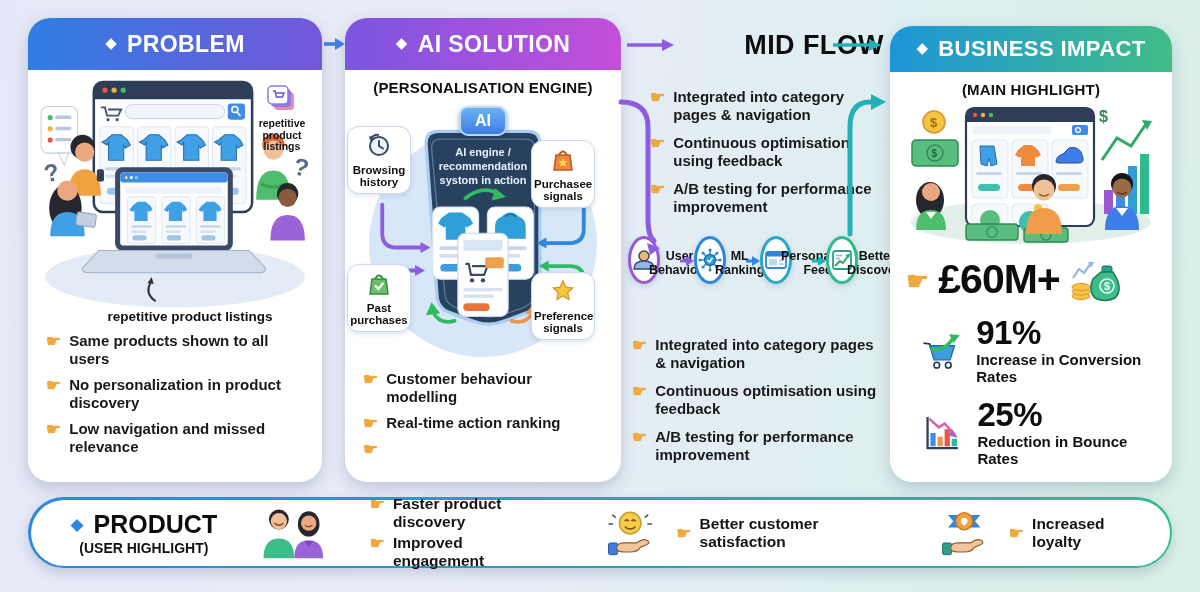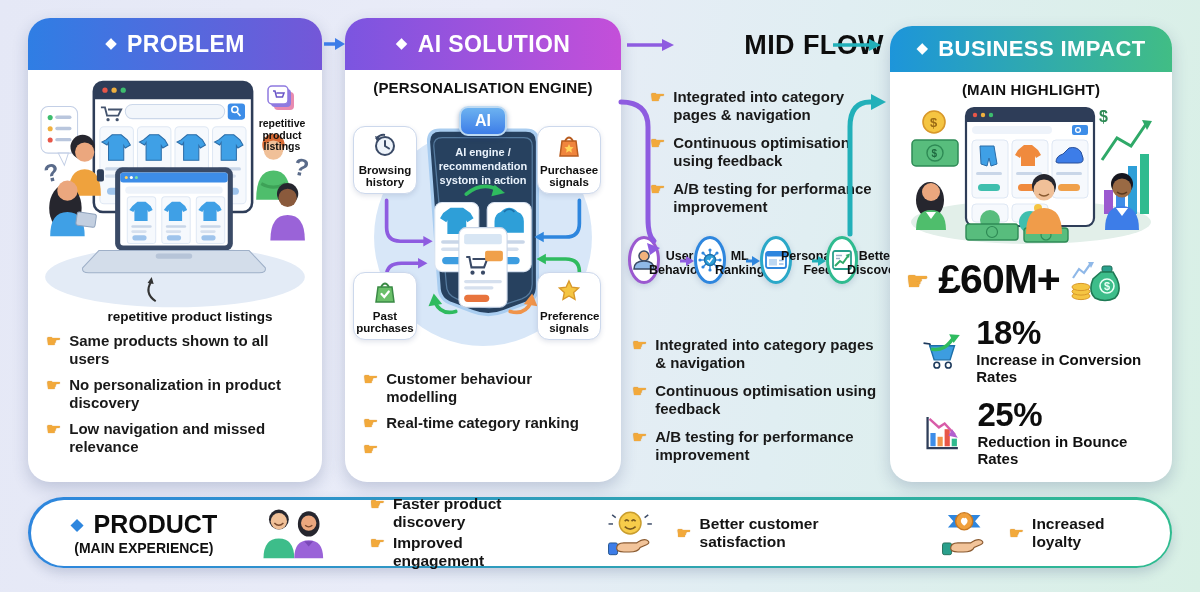--- a/index.html
+++ b/index.html
@@ -31,28 +31,28 @@
   
   .illus { position:relative; margin:6px 10px 0; }
   #problem-illus { height:248px; }
   #problem-illus svg.base { position:absolute; inset:0; }
   .side-chip { position:absolute; right:-2px; top:8px; width:64px; text-align:center; }
   .side-chip .chip-label { font-size:10.5px; font-weight:700; line-height:1.1; color:#101010; }
   .illus-caption { position:absolute; bottom:0; left:30px; right:0; text-align:center;
     font-size:13.5px; font-weight:700; color:#101010; }
 
   
-  #ai-illus { height:252px; margin:8px 6px 0; }
+  #ai-illus { height:252px; margin:8px 0 0; }
   #ai-illus svg.base { position:absolute; inset:0; }
   .ai-node { position:absolute; width:64px; background:#fff; border:1.5px solid #ccd8ec;
     border-radius:12px; padding:5px 2px 4px; text-align:center; box-shadow:0 2px 5px rgba(60,80,130,.15); }
   .ai-node .node-label { font-size:11.5px; font-weight:700; line-height:1.08; color:#101010; margin-top:2px; }
   #ai-node-tl { left:2px;  top:22px; }
-  #ai-node-tr { left:186px; top:22px; }
-  #ai-node-bl { left:2px;  top:168px; }
+  #ai-node-tr { left:186px; top:36px; }
+  #ai-node-bl { left:2px;  top:160px; }
   #ai-node-br { left:186px; top:168px; }
   .ai-badge { position:absolute; left:50%; top:2px; transform:translateX(-50%); width:48px; height:30px;
     background:linear-gradient(180deg,#6cb2f0,#3d7de8); border:2px solid #bcd9f2; border-radius:9px;
     color:#fff; font-weight:800; font-size:16px; display:flex; align-items:center; justify-content:center;
     box-shadow:0 2px 5px rgba(30,60,110,.4); }
   .ai-center-text { position:absolute; left:50%; top:42px; transform:translateX(-50%); width:106px;
     color:#e9f2fc; font-size:11px; font-weight:700; line-height:1.25; text-align:center; }
 
   
   .midflow-title { position:absolute; left:628px; top:30px; width:256px; text-align:right;
@@ -310,21 +310,21 @@
       </div>
     </div>
 
     <ul class="bullets" style="margin-top:14px">
       <li>
           <span class="pt">☛</span>
           <span>Customer behaviour modelling</span>
         </li>
       <li>
           <span class="pt">☛</span>
-          <span>Real-time category ranking</span>
+          <span>Real-time action ranking</span>
         </li>
       <li>
           <span class="pt">☛</span>
         </li>
     </ul>
   </div>
 
   <div class="midflow-title">MID FLOW</div>
 
   <ul class="mid-bullets" id="mid-bullets-top">
@@ -533,21 +533,21 @@
       <div class="stat-row">
         <svg width="50" height="44" viewBox="0 0 50 44">
           <path d="M4 13 l7 1 2 6" fill="none" stroke="#1d3a5c" stroke-width="2"></path>
           <path d="M11 16 h28 l-5 16 h-18 Z" fill="#3d9de0" stroke="#1d6fa8" stroke-width="1.6"></path>
           <circle cx="19" cy="38" r="3.2" fill="#fff" stroke="#1d3a5c" stroke-width="1.8"></circle>
           <circle cx="32" cy="38" r="3.2" fill="#fff" stroke="#1d3a5c" stroke-width="1.8"></circle>
           <path d="M14 20 q12 2 20 -8 l4 -5" fill="none" stroke="#2fbb5f" stroke-width="4" stroke-linecap="round"></path>
           <polygon points="33,3 45,4 38,13" fill="#2fbb5f"></polygon>
         </svg>
         <div>
-          <div class="stat-value-lg">18%</div>
+          <div class="stat-value-lg">91%</div>
           <div class="stat-label">Increase in Conversion Rates</div>
         </div>
       </div>
 
       <div class="stat-row">
         <svg width="48" height="44" viewBox="0 0 48 44">
           <path d="M8 5 v33 h32" fill="none" stroke="#2e3d58" stroke-width="2.4"></path>
           <rect x="11" y="22" width="5.5" height="14" fill="#3d8de8"></rect>
           <rect x="18.5" y="26" width="5.5" height="10" fill="#f0944a"></rect>
           <rect x="26" y="18" width="5.5" height="18" fill="#e85648"></rect>
@@ -563,21 +563,21 @@
     </div>
   </div>
 
   <div class="outcome-wrap">
     <div class="outcome-bar">
       <div class="outcome-title-block">
         <div class="outcome-title-row">
           <span class="diamond">◆</span>
           <span>PRODUCT</span>
         </div>
-        <div class="outcome-subtitle">(MAIN EXPERIENCE)</div>
+        <div class="outcome-subtitle">(USER HIGHLIGHT)</div>
       </div>
 
       <svg width="78" height="56" viewBox="0 0 78 56" style="margin-left:42px">
         <circle cx="22" cy="13" r="11" fill="#26262e"></circle>
         <circle cx="22" cy="15" r="9" fill="#f0c098"></circle>
         <path d="M17 17 q5 5 10 0" stroke="#7a4a2e" stroke-width="1.6" fill="none"></path>
         <path d="M5 56 q0 -22 17 -22 q17 0 17 22 Z" fill="#3dbd8a"></path>
         <ellipse cx="55" cy="18" rx="12" ry="14" fill="#26262e"></ellipse>
         <circle cx="55" cy="17" r="8.5" fill="#eba77e"></circle>
         <path d="M51 19.5 q4 3.5 8 0" stroke="#7a4a2e" stroke-width="1.5" fill="none"></path>

